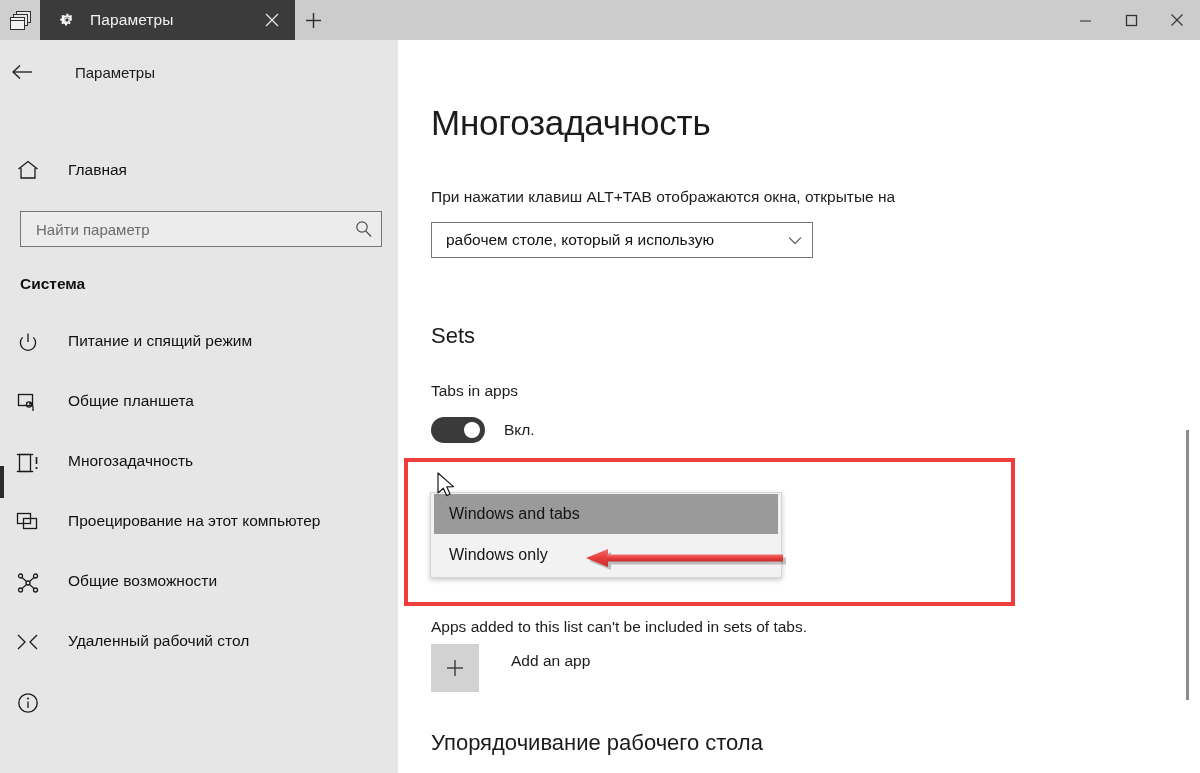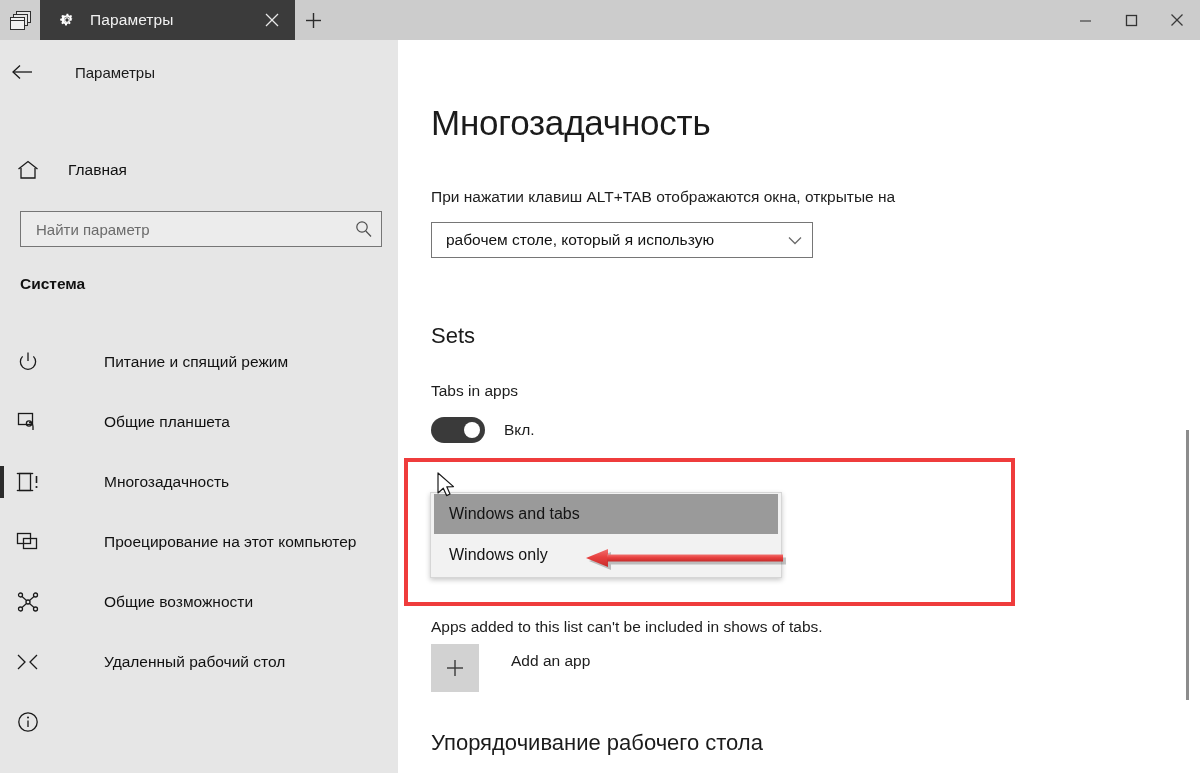--- a/index.html
+++ b/index.html
@@ -100,21 +100,21 @@
     display:flex; align-items:center; justify-content:center;
   }
   .group-title {
     position:absolute; left:20px; top:235px;
     font-size:15.5px; font-weight:bold; color:#111111;
   }
   .navlist { position:absolute; left:0; top:292px; width:398px; }
   .navitem {
     position:relative;
     height:60px;
-    display:flex; align-items:center;gap:36px;
+    display:flex; align-items:flex-start;
   }
   .navitem.selected::before {
     content:""; position:absolute; left:0; top:14px;
     width:4px; height:32px; background:#2b2b2b;
   }
 
   
   .content {
     position:absolute; left:398px; top:40px; width:802px; height:733px;
     background:#ffffff;
@@ -447,21 +447,21 @@
 
     <div class="toggle-row">
       <div class="toggle">
         <span class="knob"></span>
       </div>
       <span class="toggle-state">Вкл.</span>
     </div>
 
     <div class="alt-tab-recent-label">Pressing Alt+Tab shows the most recently used</div>
 
-    <div class="apps-note">Apps added to this list can't be included in shows of tabs.</div>
+    <div class="apps-note">Apps added to this list can't be included in sets of tabs.</div>
 
     <div class="popup">
       <div class="popup-item highlight">Windows and tabs</div>
       <div class="popup-item">Windows only</div>
     </div>
 
     <div class="add-app-row">
       <div class="add-app-btn">
         <svg width="20" height="20" viewBox="0 0 20 20">
           <line x1="10" y1="2" x2="10" y2="18" stroke="#3a3a3a" stroke-width="1.4"></line>

